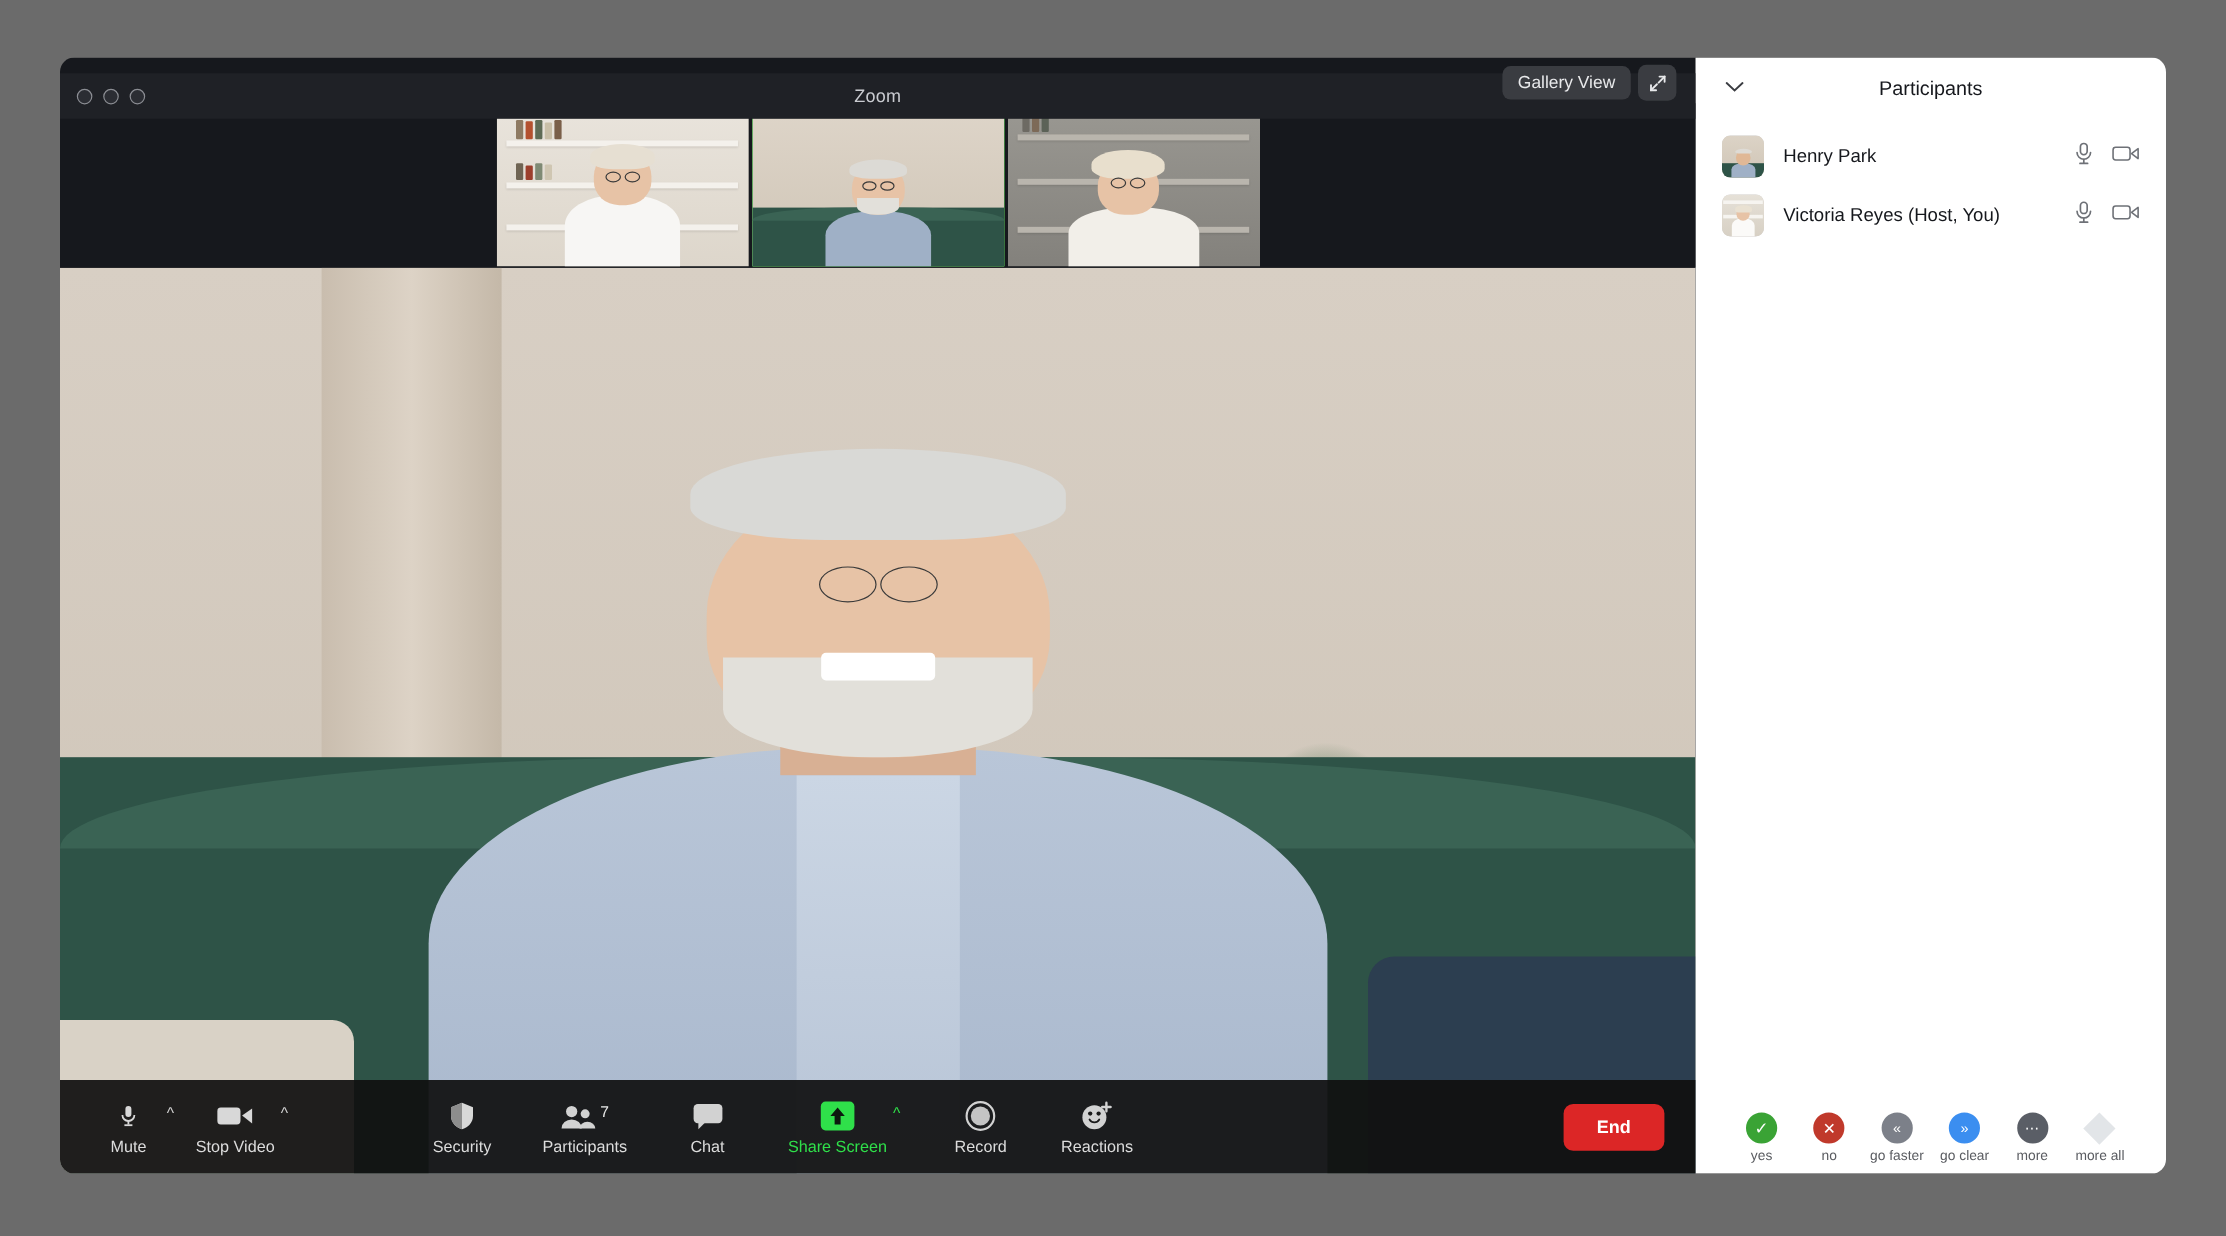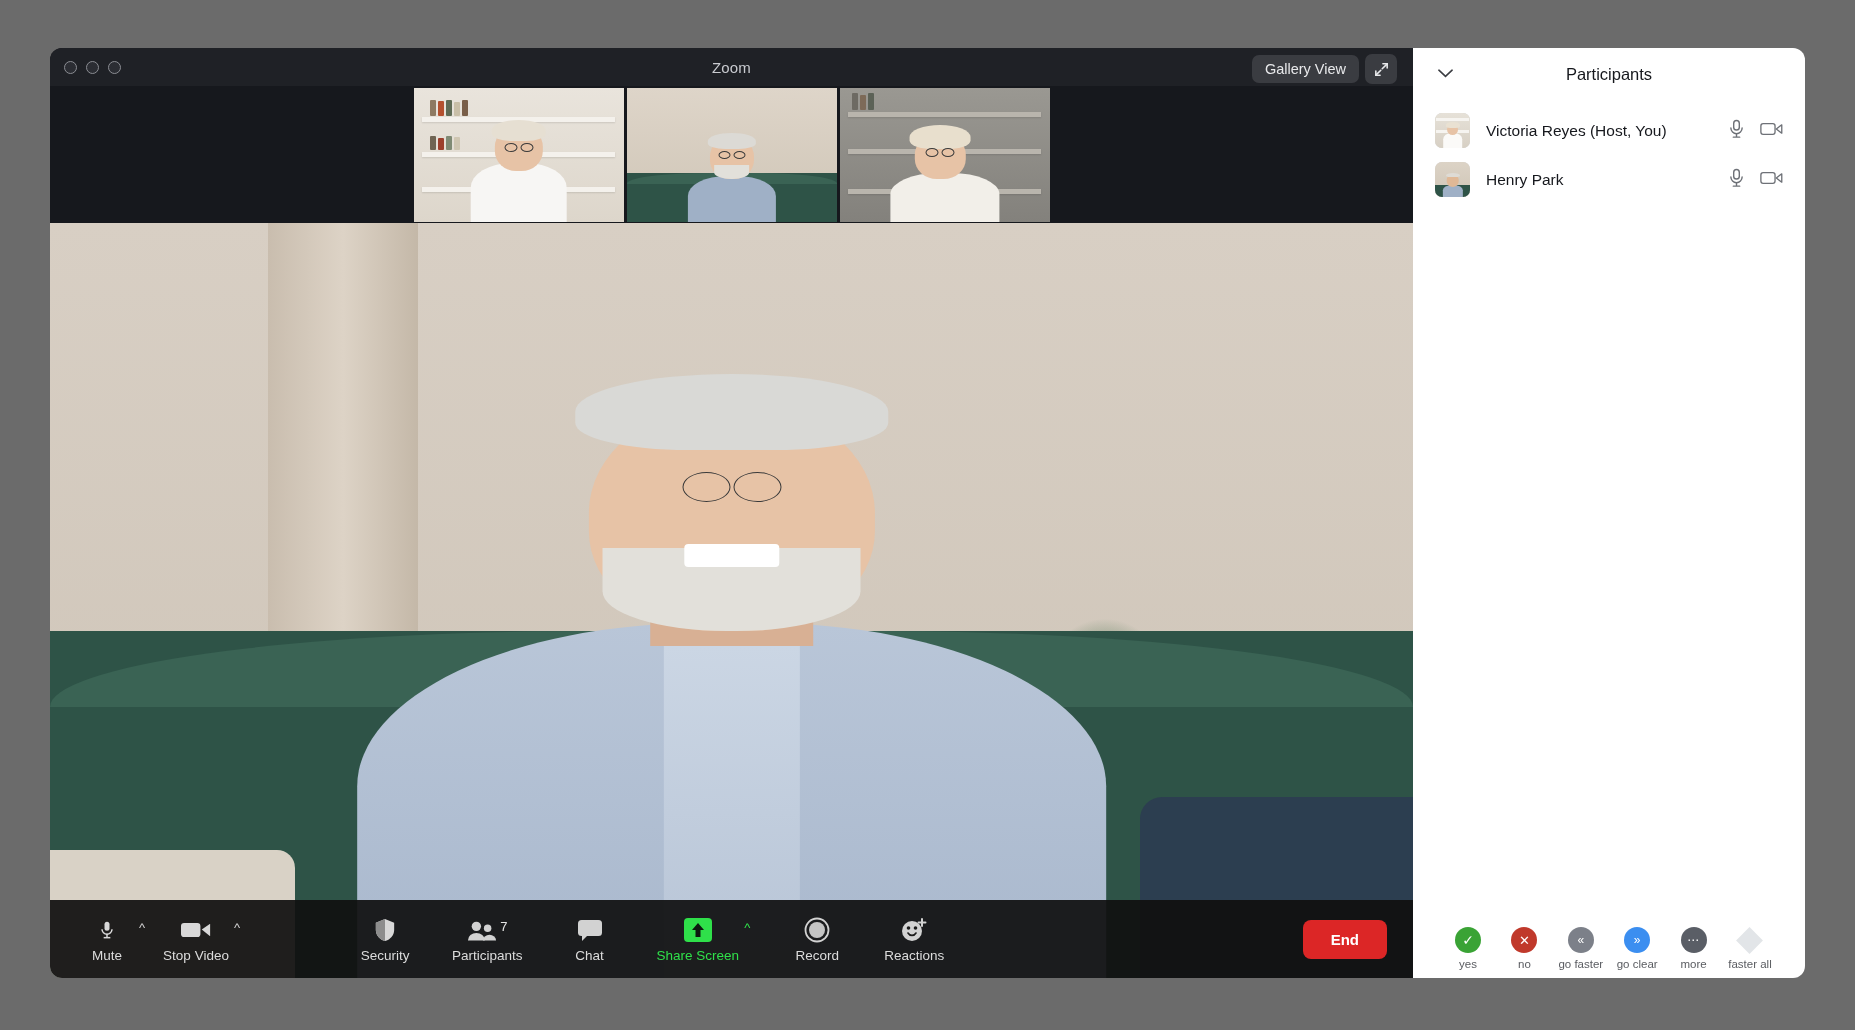--- a/index.html
+++ b/index.html
@@ -23,21 +23,21 @@
   
   .meeting-area {
     position: relative;
     width: 1363px; height: 930px;
     background: #16181d;
     overflow: hidden;
   }
 
   
   .titlebar {
-    position: absolute; left: 0; top: 0; width: 100%; height: 38px;
+    position: absolute; left: 0; top: 13px; width: 100%; height: 38px;
     background: #1f2126;
     display: flex; align-items: center;
     z-index: 5;
   }
   .traffic { display: flex; gap: 9px; margin-left: 14px; }
   .tl { width: 13px; height: 13px; border-radius: 50%;
         background: #2b2d33; border: 1.3px solid #8b8d93; }
   .win-title {
     position: absolute; left: 0; right: 0; text-align: center;
     color: #c9cbd0; font-size: 15px; letter-spacing: .2px;
@@ -432,20 +432,47 @@
             <path d="M2 2 L9 8.5 L16 2"></path>
           </svg>
         </span>
         <div class="panel-title">Participants</div>
       </div>
 
       <div class="plist">
 
         <div class="prow">
           <div class="pavatar">
+            <div style="position:relative;width:100%;height:100%;background:linear-gradient(180deg,#dcd3c6,#cfc5b6);">
+              <div style="position:absolute;left:0;right:0;bottom:0;height:34%;background:#2e5347"></div>
+              <div style="position:absolute;left:50%;transform:translateX(-50%);bottom:0;width:58%;height:34%;background:#9fb0c6;border-radius:44% 44% 0 0"></div>
+              <div style="position:absolute;left:50%;transform:translateX(-50%);bottom:30%;width:36%;height:36%;background:#e0b896;border-radius:48%"></div>
+              <div style="position:absolute;left:50%;transform:translateX(-50%);bottom:56%;width:40%;height:14%;background:#dedbd5;border-radius:50% 50% 30% 30%"></div>
+            </div>
+          </div>
+          <div class="pname">Henry Park</div>
+          <div class="picons">
+            <span>
+              <svg width="15" height="20" viewBox="0 0 16 21" fill="none" stroke="#6e7177" stroke-width="1.5" stroke-linecap="round">
+                <rect x="5" y="1.5" width="6" height="10" rx="3"></rect>
+                <path d="M2 9.5 a6 6 0 0 0 12 0"></path>
+                <path d="M8 15.5 v3.3 M4.6 19.2 h6.8"></path>
+              </svg>
+            </span>
+            <span>
+              <svg width="23" height="16" viewBox="0 0 26 17" fill="none" stroke="#6e7177" stroke-width="1.5" stroke-linejoin="round">
+                <rect x="1" y="2.5" width="16" height="12" rx="2.5"></rect>
+                <path d="M18.4 8.5 L24.6 3.8 V13.2 Z"></path>
+              </svg>
+            </span>
+          </div>
+        </div>
+
+        <div class="prow">
+          <div class="pavatar">
             <div style="position:relative;width:100%;height:100%;background:linear-gradient(180deg,#e6e1d8,#d7d0c4);">
               <div style="position:absolute;left:4%;top:14%;right:4%;height:3px;background:#f6f4f0"></div>
               <div style="position:absolute;left:4%;top:48%;right:4%;height:3px;background:#f6f4f0"></div>
               <div style="position:absolute;left:50%;transform:translateX(-50%);bottom:0;width:56%;height:42%;background:#fbfaf8;border-radius:42% 42% 0 0"></div>
               <div style="position:absolute;left:50%;transform:translateX(-50%);bottom:36%;width:34%;height:34%;background:#e7c3a6;border-radius:48%"></div>
               <div style="position:absolute;left:50%;transform:translateX(-50%);bottom:58%;width:40%;height:16%;background:#e9e1d2;border-radius:50% 50% 30% 30%"></div>
             </div>
           </div>
           <div class="pname">Victoria Reyes (Host, You)</div>
           <div class="picons">
@@ -458,47 +485,20 @@
             </span>
             <span>
               <svg width="23" height="16" viewBox="0 0 26 17" fill="none" stroke="#6e7177" stroke-width="1.5" stroke-linejoin="round">
                 <rect x="1" y="2.5" width="16" height="12" rx="2.5"></rect>
                 <path d="M18.4 8.5 L24.6 3.8 V13.2 Z"></path>
               </svg>
             </span>
           </div>
         </div>
 
-        <div class="prow">
-          <div class="pavatar">
-            <div style="position:relative;width:100%;height:100%;background:linear-gradient(180deg,#dcd3c6,#cfc5b6);">
-              <div style="position:absolute;left:0;right:0;bottom:0;height:34%;background:#2e5347"></div>
-              <div style="position:absolute;left:50%;transform:translateX(-50%);bottom:0;width:58%;height:34%;background:#9fb0c6;border-radius:44% 44% 0 0"></div>
-              <div style="position:absolute;left:50%;transform:translateX(-50%);bottom:30%;width:36%;height:36%;background:#e0b896;border-radius:48%"></div>
-              <div style="position:absolute;left:50%;transform:translateX(-50%);bottom:56%;width:40%;height:14%;background:#dedbd5;border-radius:50% 50% 30% 30%"></div>
-            </div>
-          </div>
-          <div class="pname">Henry Park</div>
-          <div class="picons">
-            <span>
-              <svg width="15" height="20" viewBox="0 0 16 21" fill="none" stroke="#6e7177" stroke-width="1.5" stroke-linecap="round">
-                <rect x="5" y="1.5" width="6" height="10" rx="3"></rect>
-                <path d="M2 9.5 a6 6 0 0 0 12 0"></path>
-                <path d="M8 15.5 v3.3 M4.6 19.2 h6.8"></path>
-              </svg>
-            </span>
-            <span>
-              <svg width="23" height="16" viewBox="0 0 26 17" fill="none" stroke="#6e7177" stroke-width="1.5" stroke-linejoin="round">
-                <rect x="1" y="2.5" width="16" height="12" rx="2.5"></rect>
-                <path d="M18.4 8.5 L24.6 3.8 V13.2 Z"></path>
-              </svg>
-            </span>
-          </div>
-        </div>
-
       </div>
 
       <div class="reactions">
         <div class="react">
           <div class="react-circle" style="background:#3aa335;">✓</div>
           <div class="react-label">yes</div>
         </div>
         <div class="react">
           <div class="react-circle" style="background:#c0392b;font-size:13px;">✕</div>
           <div class="react-label">no</div>
@@ -510,20 +510,20 @@
         <div class="react">
           <div class="react-circle" style="background:#3b8ef0;font-size:12px;">»</div>
           <div class="react-label">go clear</div>
         </div>
         <div class="react">
           <div class="react-circle" style="background:#5a5e66;font-size:12px;letter-spacing:.5px;">⋯</div>
           <div class="react-label">more</div>
         </div>
         <div class="react">
           <div class="diamond"></div>
-          <div class="react-label">faster all</div>
+          <div class="react-label">more all</div>
         </div>
       </div>
 
     </div>
 
   </div>
 </div>
 
 </body></html>

